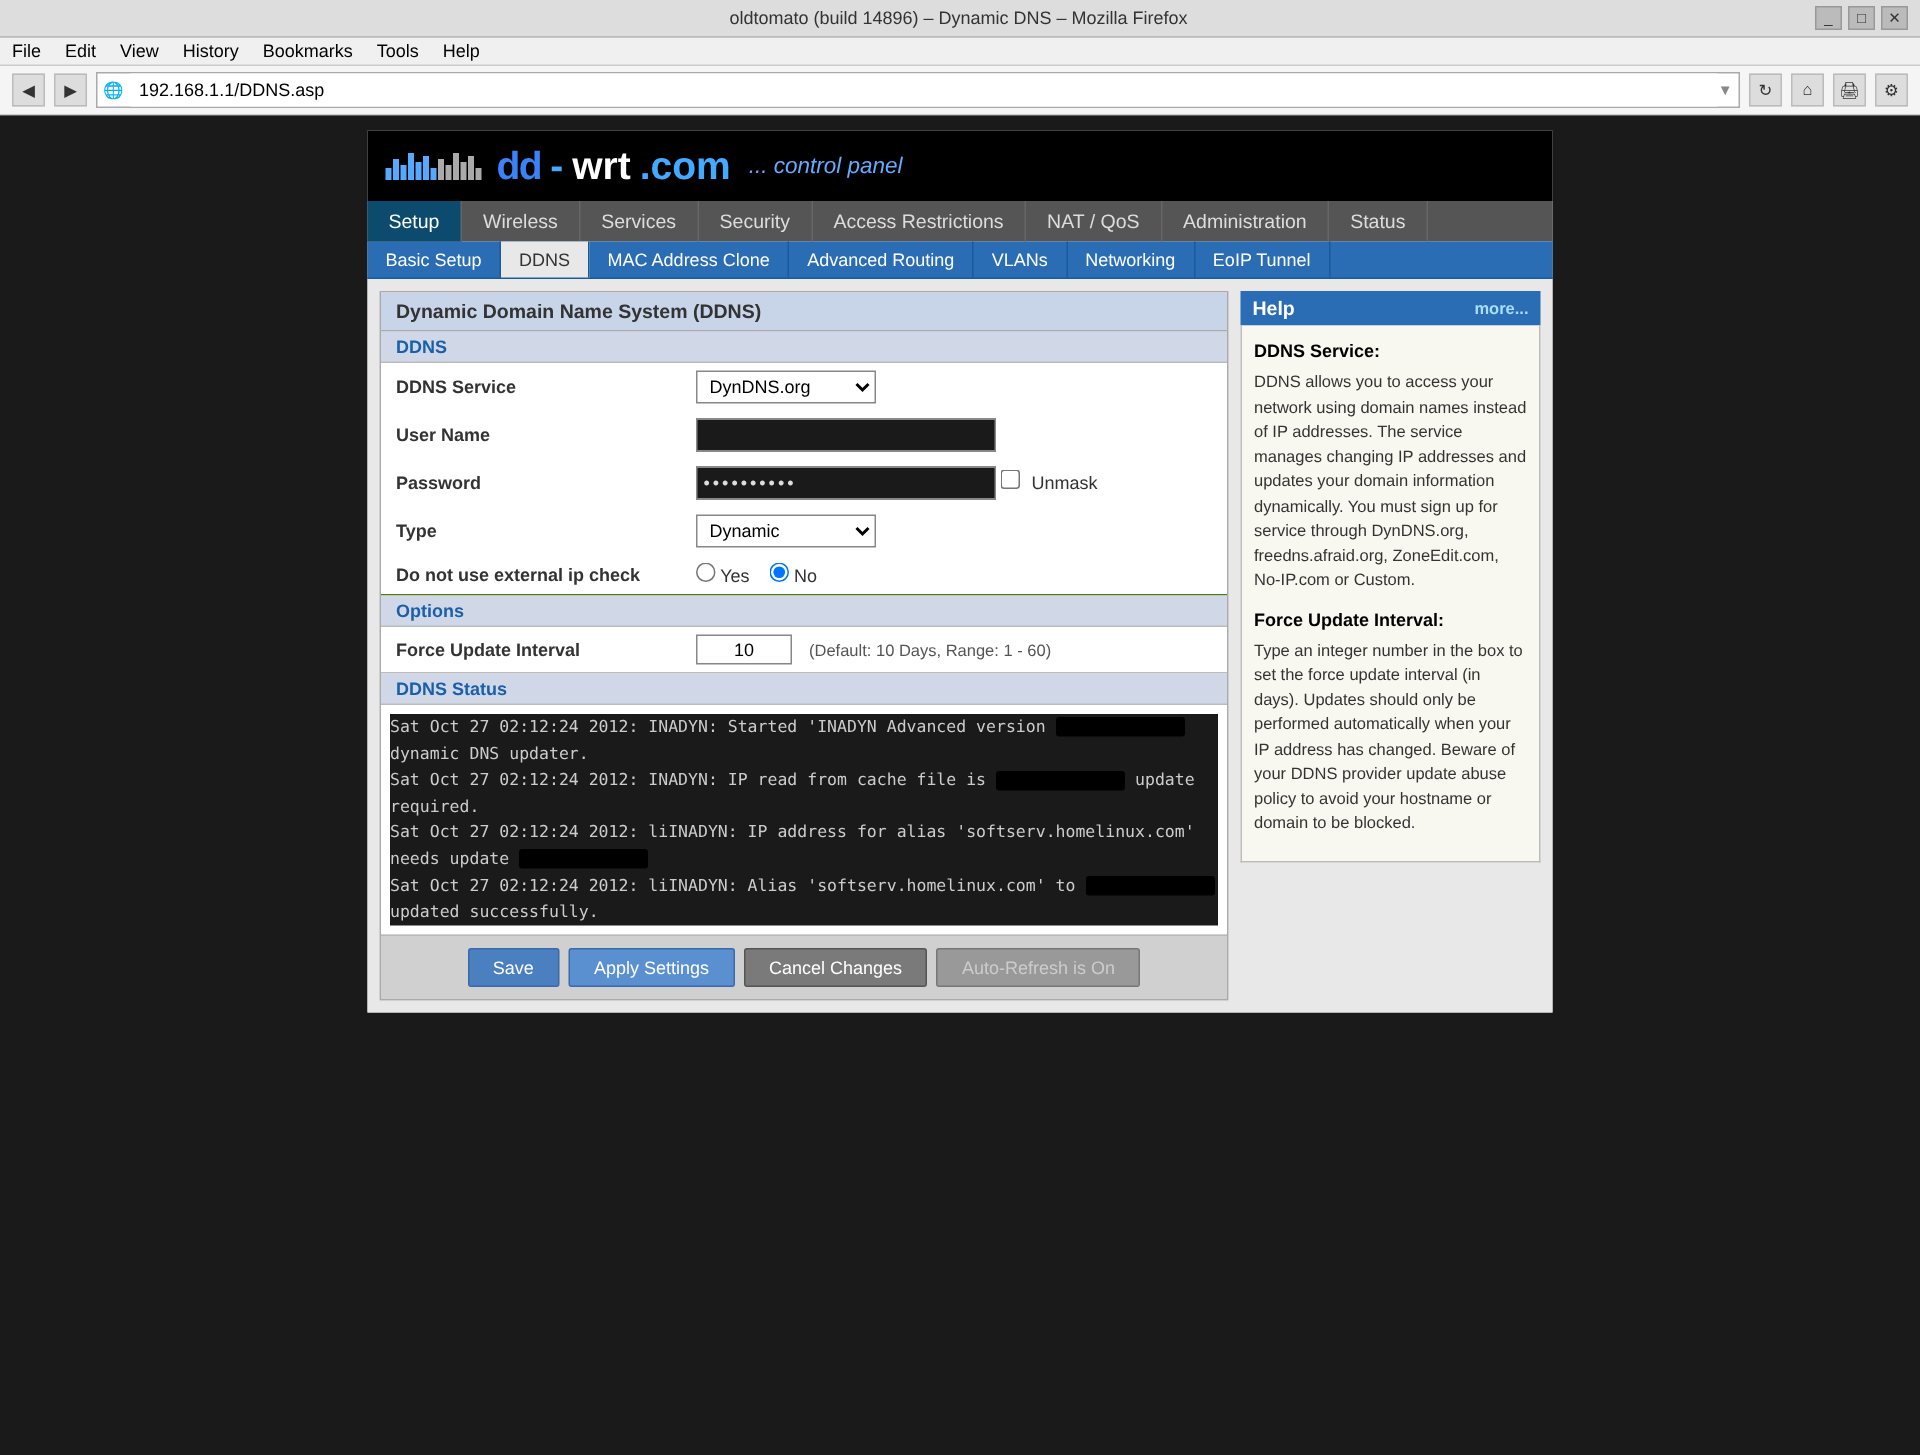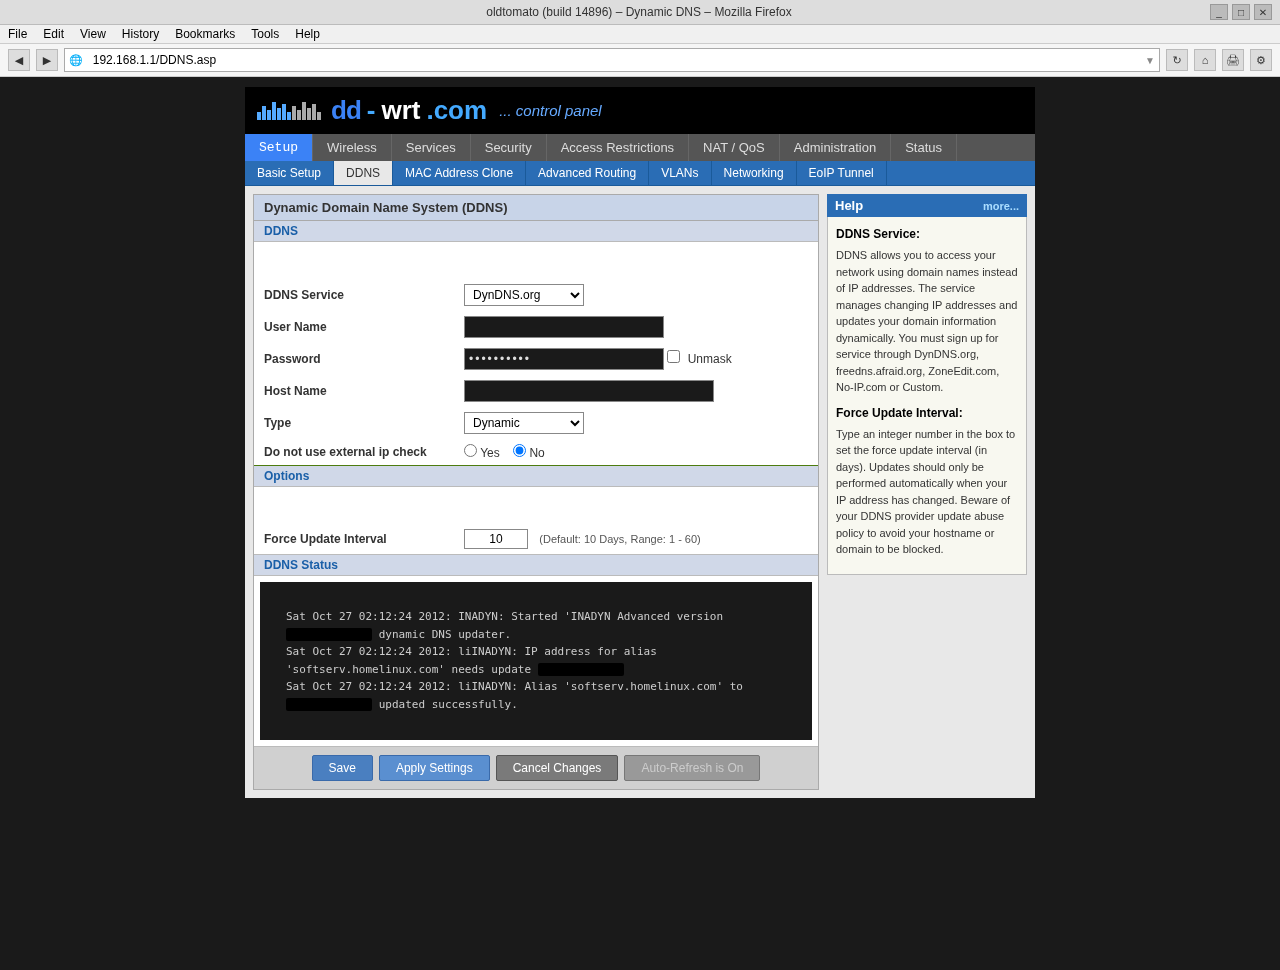--- a/index.html
+++ b/index.html
@@ -76,21 +76,21 @@
 
     
     .main-nav {
       display: flex; background: #555;
     }
     .main-nav-item {
       padding: 6px 14px;
       color: #ddd; cursor: pointer; font-size: 13px;
       border-right: 1px solid #666;
     }
-    .main-nav-item.active { background: #3b82f6; color: white; font-family: Liberation Mono, monospace; }
+    .main-nav-item.active { background: #0c4a6e; color: white; }
 
     
     .sub-nav {
       display: flex; background: #2a6db5;
       border-bottom: 1px solid #1a5a9a;
     }
     .sub-nav-item {
       padding: 5px 12px;
       color: #ffffff; cursor: pointer; font-size: 12px;
       border-right: 1px solid #1a5a9a;
@@ -122,21 +122,20 @@
     .subsection-header {
       background: #d0d8e8;
       padding: 3px 10px;
       font-size: 12px; font-weight: bold; color: #1a5fa8;
       border-bottom: 1px solid #bbb;
     }
 
     .form-table {
       width: 100%;
       border-collapse: collapse;
-      margin-top: 37px;
     }
     .form-table td {
       padding: 5px 10px;
       vertical-align: middle;
     }
     .form-table .label-col {
       width: 200px; font-weight: bold; color: #333; font-size: 12px;
     }
     .form-table .value-col { font-size: 12px; }
 
@@ -161,21 +160,21 @@
     .force-interval-input {
       width: 64px; text-align: center;
       border: 1px solid #888; padding: 2px 4px; font-size: 12px;
     }
     .force-interval-hint { color: #555; font-size: 11px; margin-left: 8px; }
 
     
     .status-section { border-top: 1px solid #bbb; }
     .status-box {
       background: #1a1a1a; color: #ccc;
-      padding: 26px; margin: 6px;
+      padding: 0; margin: 6px;
       min-height: 90px; font-size: 11px; font-family: monospace;
       line-height: 1.6;
     }
     .status-redacted {
       display: inline-block;
       background: #000; color: #000;
       border-radius: 2px; min-width: 80px; height: 13px;
       vertical-align: middle;
     }
 
@@ -326,26 +325,20 @@
           </tr>
           <tr>
             <td class="label-col">Password</td>
             <td class="value-col">
               <input type="password" class="form-input-pwd" value="••••••••••" style="background: rgb(26, 26, 26); color: rgb(221, 221, 221); letter-spacing: 2px;">
               <input type="checkbox" class="form-checkbox" style="">
               <span>Unmask</span>
             </td>
           </tr>
           <tr>
-            <td class="label-col">Host Name</td>
-            <td class="value-col">
-              <input type="text" class="form-input" style="background: rgb(26, 26, 26); width: 250px;">
-            </td>
-          </tr>
-          <tr>
             <td class="label-col">Type</td>
             <td class="value-col">
               <select class="form-select"><option>Dynamic</option><option>Static</option><option>Custom</option></select>
             </td>
           </tr>
           <tr>
             <td class="label-col">Do not use external ip check</td>
             <td class="value-col">
               <input type="radio" name="ext_ip" style="">
               <span>Yes</span>
@@ -374,20 +367,25 @@
 
         <div class="status-section">
           <div class="subsection-header">DDNS Status</div>
           <div class="status-box">
             <div>
               Sat Oct 27 02:12:24 2012: INADYN: Started 'INADYN Advanced version
               <span class="status-redacted">&nbsp;&nbsp;&nbsp;&nbsp;&nbsp;&nbsp;&nbsp;&nbsp;&nbsp;&nbsp;&nbsp;&nbsp;&nbsp;</span>
               dynamic DNS updater.
             </div>
             <div>
+              Sat Oct 27 02:12:24 2012: INADYN: IP read from cache file is
+              <span class="status-redacted">&nbsp;&nbsp;&nbsp;&nbsp;&nbsp;&nbsp;&nbsp;&nbsp;&nbsp;&nbsp;&nbsp;&nbsp;&nbsp;</span>
+              update required.
+            </div>
+            <div>
               Sat Oct 27 02:12:24 2012: liINADYN: IP address for alias 'softserv.homelinux.com' needs update
               <span class="status-redacted">&nbsp;&nbsp;&nbsp;&nbsp;&nbsp;&nbsp;&nbsp;&nbsp;&nbsp;&nbsp;&nbsp;&nbsp;&nbsp;</span>
             </div>
             <div>
               Sat Oct 27 02:12:24 2012: liINADYN: Alias 'softserv.homelinux.com' to
               <span class="status-redacted">&nbsp;&nbsp;&nbsp;&nbsp;&nbsp;&nbsp;&nbsp;&nbsp;&nbsp;&nbsp;&nbsp;&nbsp;&nbsp;</span>
               updated successfully.
             </div>
           </div>
         </div>

